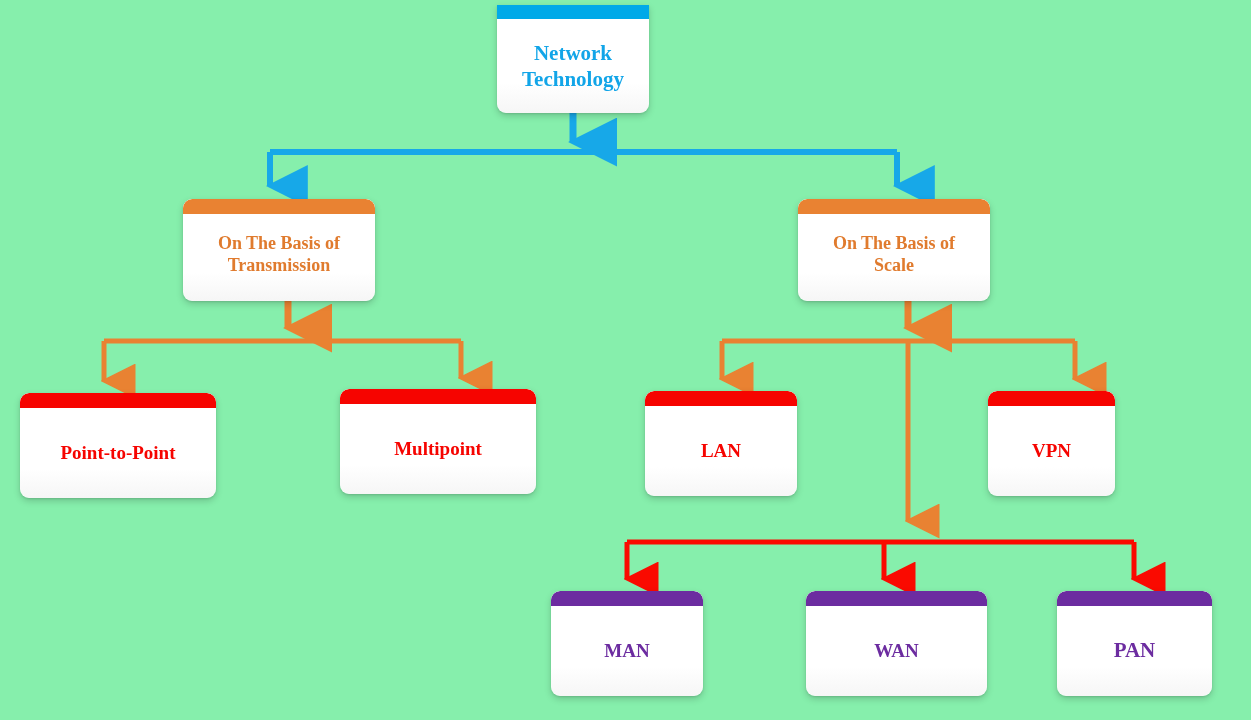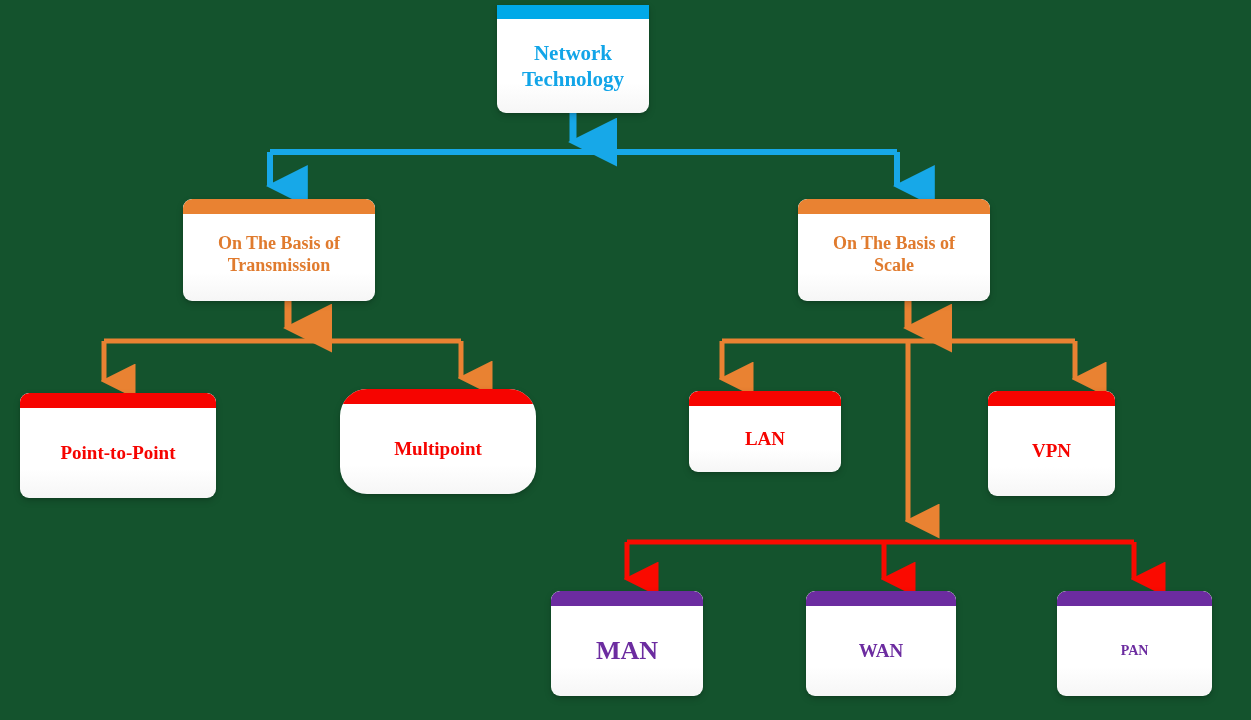--- a/index.html
+++ b/index.html
@@ -7,21 +7,21 @@
     padding: 0;
     background: #ffffff;
   }
   body {
     font-family: "Liberation Serif", "DejaVu Serif", serif;
   }
   #diagram {
     position: relative;
     width: 1251px;
     height: 720px;
-    background: #14532d;
+    background: #86efac;
     overflow: hidden;
   }
   #connectors {
     position: absolute;
     left: 0;
     top: 0;
     width: 1251px;
     height: 720px;
     pointer-events: none;
   }
@@ -69,43 +69,43 @@
   #node-transmission .label { font-size: 18px; color: #E07B2E; padding-bottom: 6px; }
 
   #node-scale { left: 798px; top: 199px; width: 192px; height: 102px; }
   #node-scale .bar { background: #E98232; }
   #node-scale .label { font-size: 18px; color: #E07B2E; padding-bottom: 6px; }
 
   #node-p2p { left: 20px; top: 393px; width: 196px; height: 105px; text-decoration: underline; }
   #node-p2p .bar { background: #F60400; }
   #node-p2p .label { font-size: 19px; color: #F60400; }
 
-  #node-multipoint { left: 340px; top: 389px; width: 196px; height: 105px; border-radius: 27px; }
+  #node-multipoint { left: 340px; top: 389px; width: 196px; height: 105px; }
   #node-multipoint .bar { background: #F60400; }
   #node-multipoint .label { font-size: 19px; color: #F60400; }
 
-  #node-lan { left: 645px; top: 391px; width: 152px; height: 81px; margin-left: 44px; }
+  #node-lan { left: 645px; top: 391px; width: 152px; height: 105px; }
   #node-lan .bar { background: #F60400; }
   #node-lan .label { font-size: 19px; color: #F60400; }
 
   #node-vpn { left: 988px; top: 391px; width: 127px; height: 105px; }
   #node-vpn .bar { background: #F60400; }
   #node-vpn .label { font-size: 19px; color: #F60400; }
 
   #node-man { left: 551px; top: 591px; width: 152px; height: 105px; }
   #node-man .bar { background: #6C2CA0; }
-  #node-man .label { font-size: 26px; color: #6C2CA0; border-radius: 14px; }
-
-  #node-wan { left: 806px; top: 591px; width: 150px; height: 105px; }
+  #node-man .label { font-size: 19px; color: #6C2CA0; border-radius: 14px; }
+
+  #node-wan { left: 806px; top: 591px; width: 181px; height: 105px; }
   #node-wan .bar { background: #6C2CA0; }
   #node-wan .label { font-size: 19px; color: #6C2CA0; }
 
   #node-pan { left: 1057px; top: 591px; width: 155px; height: 105px; }
   #node-pan .bar { background: #6C2CA0; }
-  #node-pan .label { font-size: 14px; color: #6C2CA0; font-family: Liberation Serif, serif; }
+  #node-pan .label { font-size: 21px; color: #6C2CA0; font-family: Liberation Serif, serif; }
 </style>
 </head>
 <body>
 
 <div id="diagram">
 
   <svg id="connectors" viewBox="0 0 1251 720" width="1251" height="720" xmlns="http://www.w3.org/2000/svg">
     <defs>
       <marker id="arrow-blue" viewBox="0 0 10 10" refX="5" refY="9" markerWidth="7" markerHeight="7" orient="auto">
         <path d="M 0 0 L 10 0 L 5 10 z" fill="#17A8E8"></path>

